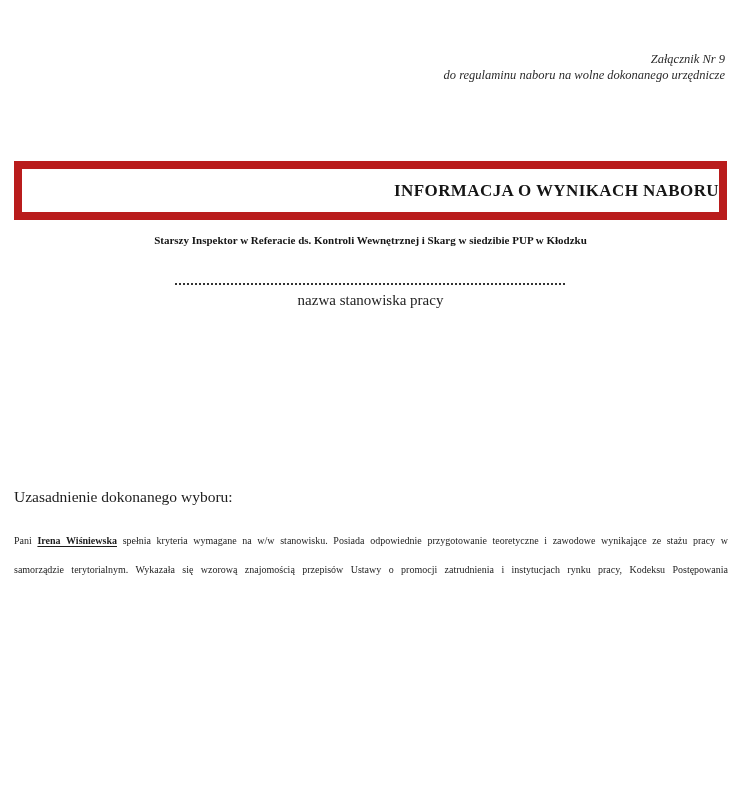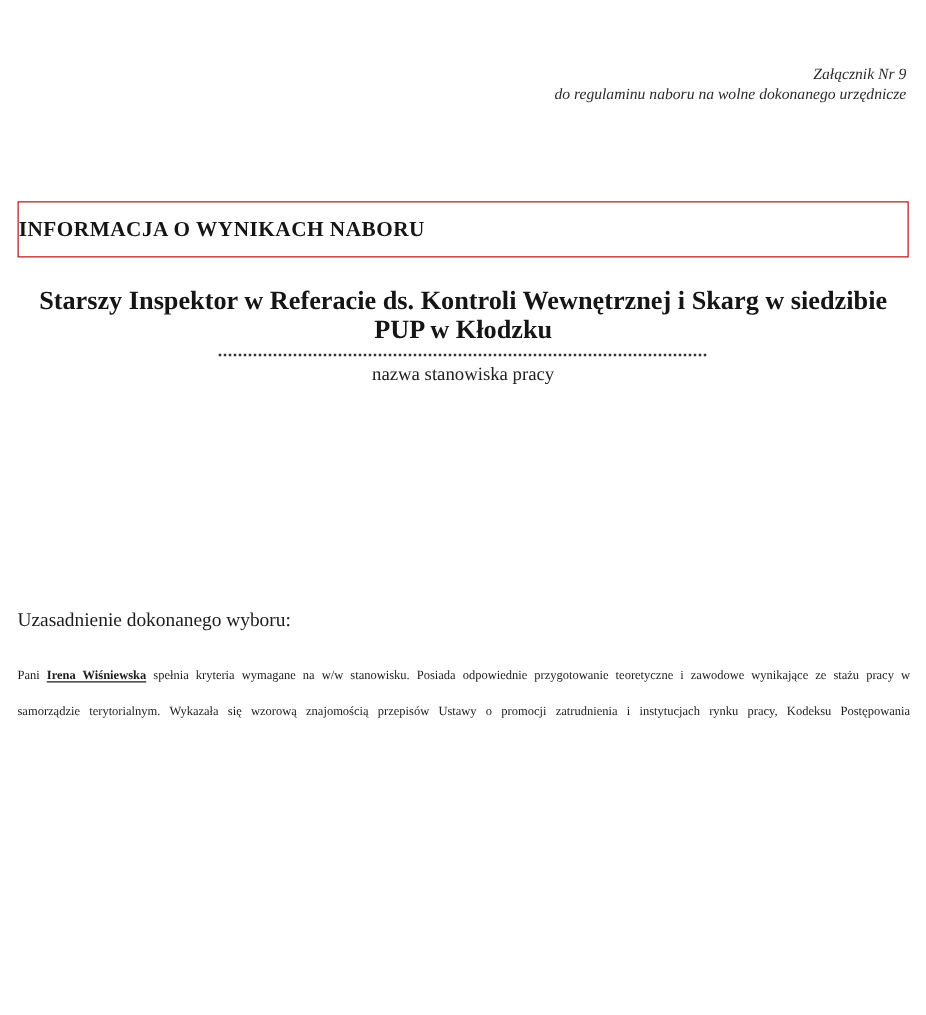--- a/index.html
+++ b/index.html
@@ -11,29 +11,29 @@
     color:#1c1c1c;
     overflow:hidden;
   }
   .attachment-note{
     position:absolute;top:52px;right:16px;
     text-align:right;font-style:italic;
     font-size:12.5px;line-height:15.5px;color:#2a2a2a;
   }
   .title-box{
     position:absolute;left:14px;right:14px;top:161px;height:43px;
-    border:1px solid #b91c1c;
-    display:flex;align-items:center;justify-content:flex-start;
+    border:8px solid #b91c1c;
+    display:flex;align-items:center;justify-content:flex-end;
   }
   .title-box .title{
     font-weight:bold;font-size:17px;letter-spacing:0.4px;color:#151515;
   }
   .position-title{
     position:absolute;left:30px;right:30px;top:229px;
-    text-align:center;font-weight:bold;font-size:21px;line-height:23px;color:#151515;
+    text-align:center;font-weight:bold;font-size:11px;line-height:23px;color:#151515;
   }
   .dotted-line-1{
     position:absolute;left:175px;width:390px;top:274px;height:9px;
     border-bottom:2.5px dotted #333;
   }
   .position-caption{
     position:absolute;left:0;right:0;top:292px;
     text-align:center;font-size:15px;color:#222;
   }
   .para-announcement{

